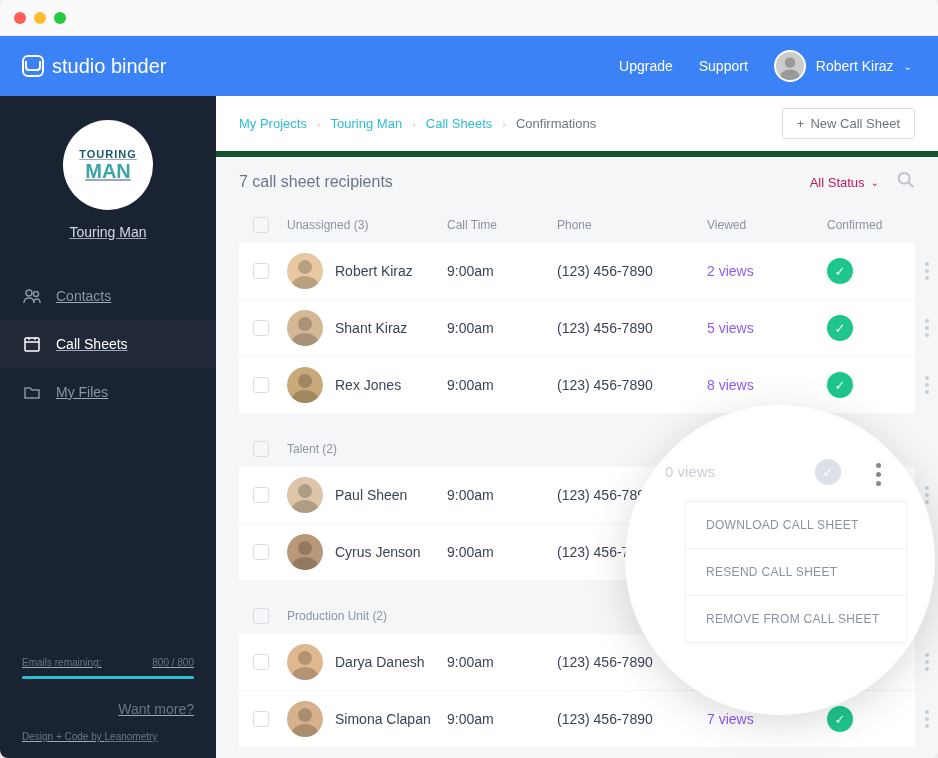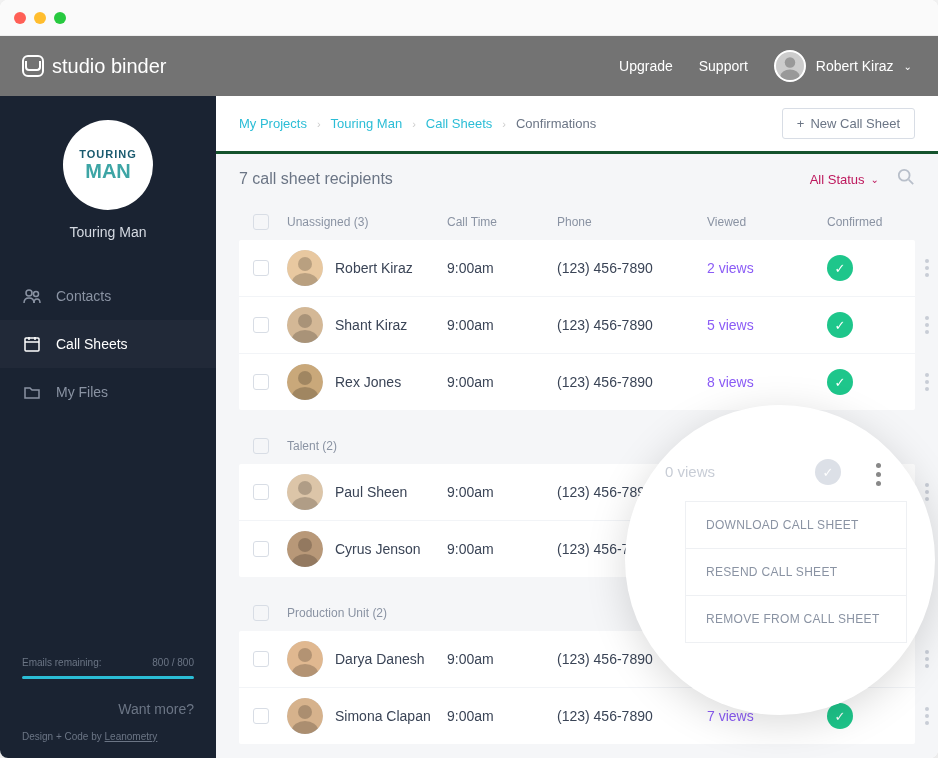--- a/index.html
+++ b/index.html
@@ -1,49 +1,49 @@
 <!DOCTYPE html>
 <html><head>
   <meta charset="utf-8">
   <style>
     * { margin: 0; padding: 0; box-sizing: border-box; font-family: -apple-system, BlinkMacSystemFont, 'Segoe UI', sans-serif; }
     body { background: #f5f5f5; width: 938px; height: 758px; overflow: hidden; position: relative;}
     .window { background: #fff; border-radius: 8px; overflow: hidden; box-shadow: 0 4px 20px rgba(0,0,0,0.1); }
     .titlebar { height: 36px; background: #fafafa; display: flex; align-items: center; padding: 0 14px; gap: 8px; border-bottom: 1px solid #eee;}
     .dot { width: 12px; height: 12px; border-radius: 50%; }
     .dot.red { background: #ff5f56; } .dot.yellow { background: #ffbd2e; } .dot.green { background: #27c93f; }
-    .header { background: #737373; height: 60px; display: flex; align-items: center; justify-content: space-between; padding: 0 26px 0 22px; color: #fff;}
+    .header { background: #3b82f6; height: 60px; display: flex; align-items: center; justify-content: space-between; padding: 0 26px 0 22px; color: #fff;}
     .logo { display: flex; align-items: center; gap: 8px; font-weight: 300; font-size: 20px;}
     .logo-icon { width: 22px; height: 22px; border: 2px solid #fff; border-radius: 6px; display: flex; align-items: center; justify-content: center;}
     .logo-icon::before { content: ""; display:block; width:12px; height:8px; border:2px solid #fff; border-top:none; border-radius:0 0 4px 4px;}
     .header-right { display: flex; align-items: center; gap: 26px; font-size: 14px;}
     .header-link { color: #fff; cursor: pointer;}
     .user-area { display: flex; align-items: center; gap: 10px; cursor: pointer;}
     .avatar { width: 32px; height: 32px; border-radius: 50%; background: #ddd; border: 2px solid #fff; overflow:hidden; display:flex; align-items:center; justify-content:center;}
     .avatar.small { width: 36px; height: 36px; border: none;}
     .chevron { font-size: 10px; color:#fff;}
     .body { display: flex; height: calc(100% - 96px);}
-    .sidebar { width: 216px; background: #1a2332; color: #a0a8b5; display: flex; flex-direction: column;}
+    .sidebar { width: 216px; background: #1a2332; color: #a0a8b5; display: flex; flex-direction: column; text-decoration: underline;}
     .project-block { display: flex; flex-direction: column; align-items: center; padding: 24px 0 20px;}
     .project-circle { width: 90px; height: 90px; border-radius: 50%; background: #fff; display:flex; align-items:center; justify-content:center; flex-direction:column; font-weight: 700; color:#1a5a6e; font-size:11px; line-height:1.1;}
     .project-circle .top { letter-spacing: 1px;}
     .project-circle .bot { font-size: 20px; color:#3da5a5;}
     .project-name { margin-top: 14px; color: #d5dae2; font-size: 14px;}
     .nav { margin-top: 12px;}
     .nav-item { display: flex; align-items: center; gap: 14px; padding: 14px 22px; font-size: 14px; cursor: pointer; color: #8a93a3;}
     .nav-item.active { color: #fff; background: rgba(255,255,255,0.03);}
     .nav-icon { width: 20px; height: 20px; display: flex; align-items: center; justify-content: center;}
     .sidebar-footer { margin-top: auto; padding: 16px 22px; font-size: 10px; color: #6b7585;}
     .emails-row { display: flex; justify-content: space-between; margin-bottom: 8px;}
     .emails-bar { height: 3px; background: #2a3548; border-radius: 2px; overflow:hidden;}
     .emails-bar-fill { height:100%; background:#2bbdd6; width:100%;}
     .want-more { text-align: right; margin-top: 22px; font-size: 14px;}
     .design-code { margin-top: 14px;}
     .main { flex: 1; background: #f5f6f8; overflow: hidden;}
-    .main-header { background: #fff; padding: 12px 23px; display: flex; align-items: center; justify-content: space-between; border-bottom: 3px solid #14532d;}
+    .main-header { background: #fff; padding: 12px 23px; display: flex; align-items: center; justify-content: space-between; border-bottom: 6px solid #14532d;}
     .breadcrumb { display: flex; align-items: center; gap: 10px; font-size: 13px;}
     .crumb-link { color: #2bbdd6; cursor:pointer;}
     .crumb-sep { color: #ccc; font-size:11px;}
     .crumb-last { color: #6b7585;}
     .new-callsheet { border: 1px solid #d8dde5; background:#fff; padding: 7px 14px; font-size: 13px; color: #6b7585; border-radius: 3px; cursor:pointer; display:flex; align-items:center; gap:6px;}
     .sub-header { padding: 14px 23px; display: flex; align-items: center; justify-content: space-between;}
     .recipients-count { font-size: 16px; color: #6b7585;}
     .sub-right { display: flex; align-items: center; gap: 18px;}
     .all-status { font-size: 13px; color: #be185d; cursor:pointer; display:flex; align-items:center; gap:6px;}
     .search-icon { color: #b8bfca; cursor:pointer;}

